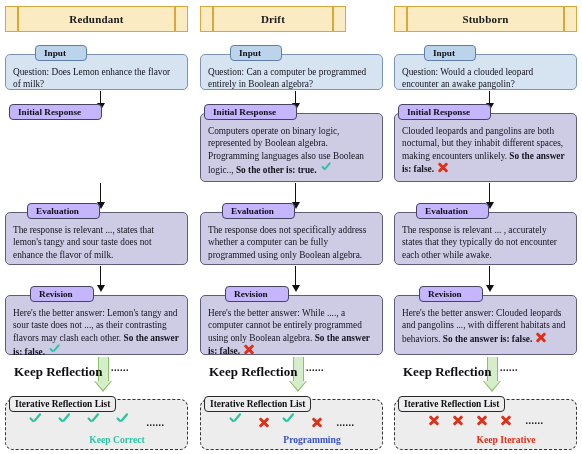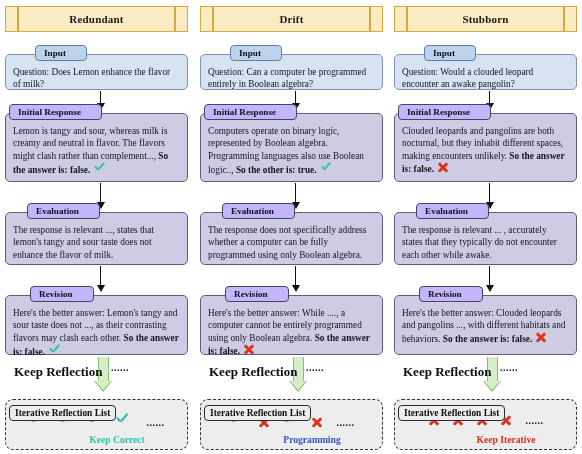--- a/index.html
+++ b/index.html
@@ -94,21 +94,21 @@
   }
 
   
   .irl{position:absolute;}
   .irl-box{
     position:absolute;left:0;right:0;top:7px;bottom:0;
     border:1.4px dashed #333;border-radius:8px;background:#EDEDED;
     box-sizing:border-box;
   }
   .irl-tag{
-    position:absolute;left:4px;top:13px;z-index:3;
+    position:absolute;left:4px;top:4px;z-index:3;
     background:#EDEDED;border:1.2px solid #2a2a2a;border-radius:4px;
     padding:1px 5px;font-size:9.4px;font-weight:bold;color:#0c0c12;
     white-space:nowrap;line-height:12px;
   }
   .marks{
     position:absolute;left:0;right:0;top:22px;
     display:flex;align-items:center;justify-content:center;gap:12px;
   }
   .verdict{
     position:absolute;left:0;right:0;bottom:5px;text-align:center;
@@ -148,21 +148,20 @@
       <div class="hdr-sep"></div>
       <div class="hdr-cap"></div>
     </div>
     <div class="node n-input" style="left: 5px; top: 45px; width: 183px; height: 45px;">
       <div class="node-tag" style="left: 30px;">Input</div>
       <div class="node-body"><span>Question: Does Lemon enhance the flavor of milk?</span></div>
     </div>
     <div class="arrow" style="left: 100px; top: 91px; height: 13px;"></div>
     <div class="node n-purple" style="left: 5px; top: 104px; width: 183px; height: 78px;">
       <div class="node-tag" style="left: 4px;">Initial Response</div>
-      <div class="node-body"><span>Lemon is tangy and sour, whereas milk is creamy and neutral in flavor. The flavors might clash rather than complement..., </span><b>So the answer is: false.</b><span class="ck inline-mark"></span></div>
     </div>
     <div class="arrow" style="left: 100px; top: 183px; height: 20px;"></div>
     <div class="node n-purple" style="left: 5px; top: 203px; width: 183px; height: 62px;">
       <div class="node-tag" style="left: 22px;">Evaluation</div>
       <div class="node-body"><span>The response is relevant ..., states that lemon's tangy and sour taste does not enhance the flavor of milk.</span></div>
     </div>
     <div class="arrow" style="left: 100px; top: 266px; height: 20px;"></div>
     <div class="node n-purple" style="left: 5px; top: 286px; width: 183px; height: 69px;">
       <div class="node-tag" style="left: 25px;">Revision</div>
       <div class="node-body"><span>Here's the better answer: Lemon's tangy and sour taste does not ..., as their contrasting flavors may clash each other. </span><b>So the answer is: false.</b><span class="ck inline-mark"></span></div>
@@ -179,21 +178,21 @@
       <div class="irl-tag">Iterative Reflection List</div>
       <div class="marks">
         <span class="ck big"></span>
         <span class="ck big"></span>
         <span class="ck big"></span>
         <span class="ck big"></span>
         <span class="dots" style="position: relative; margin-left: 2px;">......</span>
       </div>
       <div class="verdict" style="color: rgb(47, 195, 164);">Keep Correct</div>
     </div>
-    <div class="col-header" style="left: 200px; top: 6px; width: 183px;">
+    <div class="col-header" style="left: 200px; top: 6px; width: 146px;">
       <div class="hdr-cap"></div>
       <div class="hdr-sep"></div>
       <div class="hdr-main">
         <span>Drift</span>
       </div>
       <div class="hdr-sep"></div>
       <div class="hdr-cap"></div>
     </div>
     <div class="node n-input" style="left: 200px; top: 45px; width: 183px; height: 45px;">
       <div class="node-tag" style="left: 30px;">Input</div>

